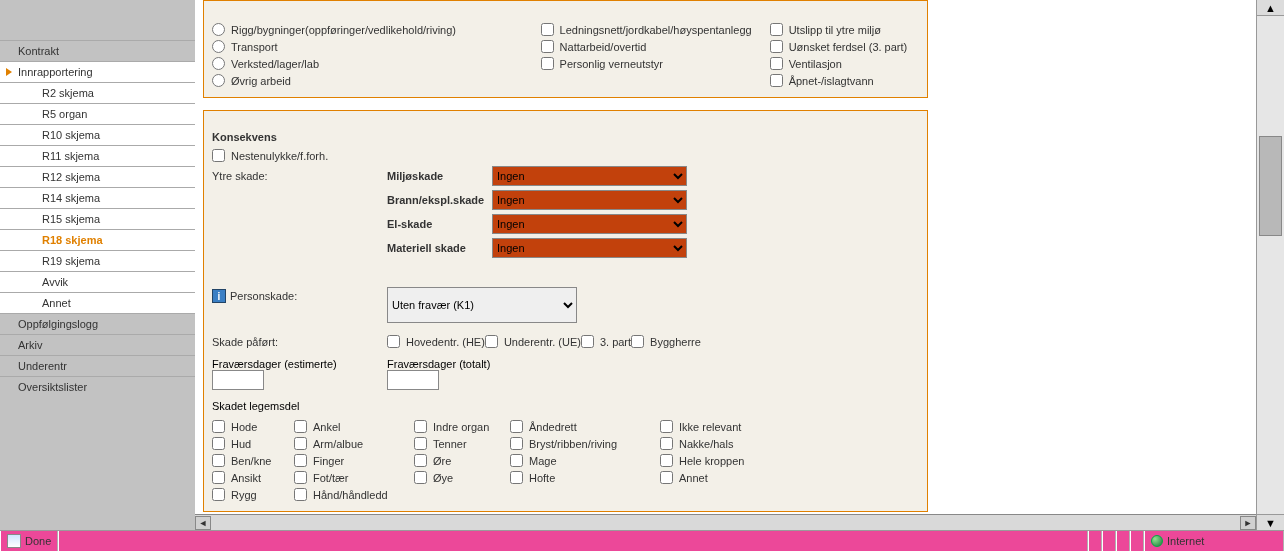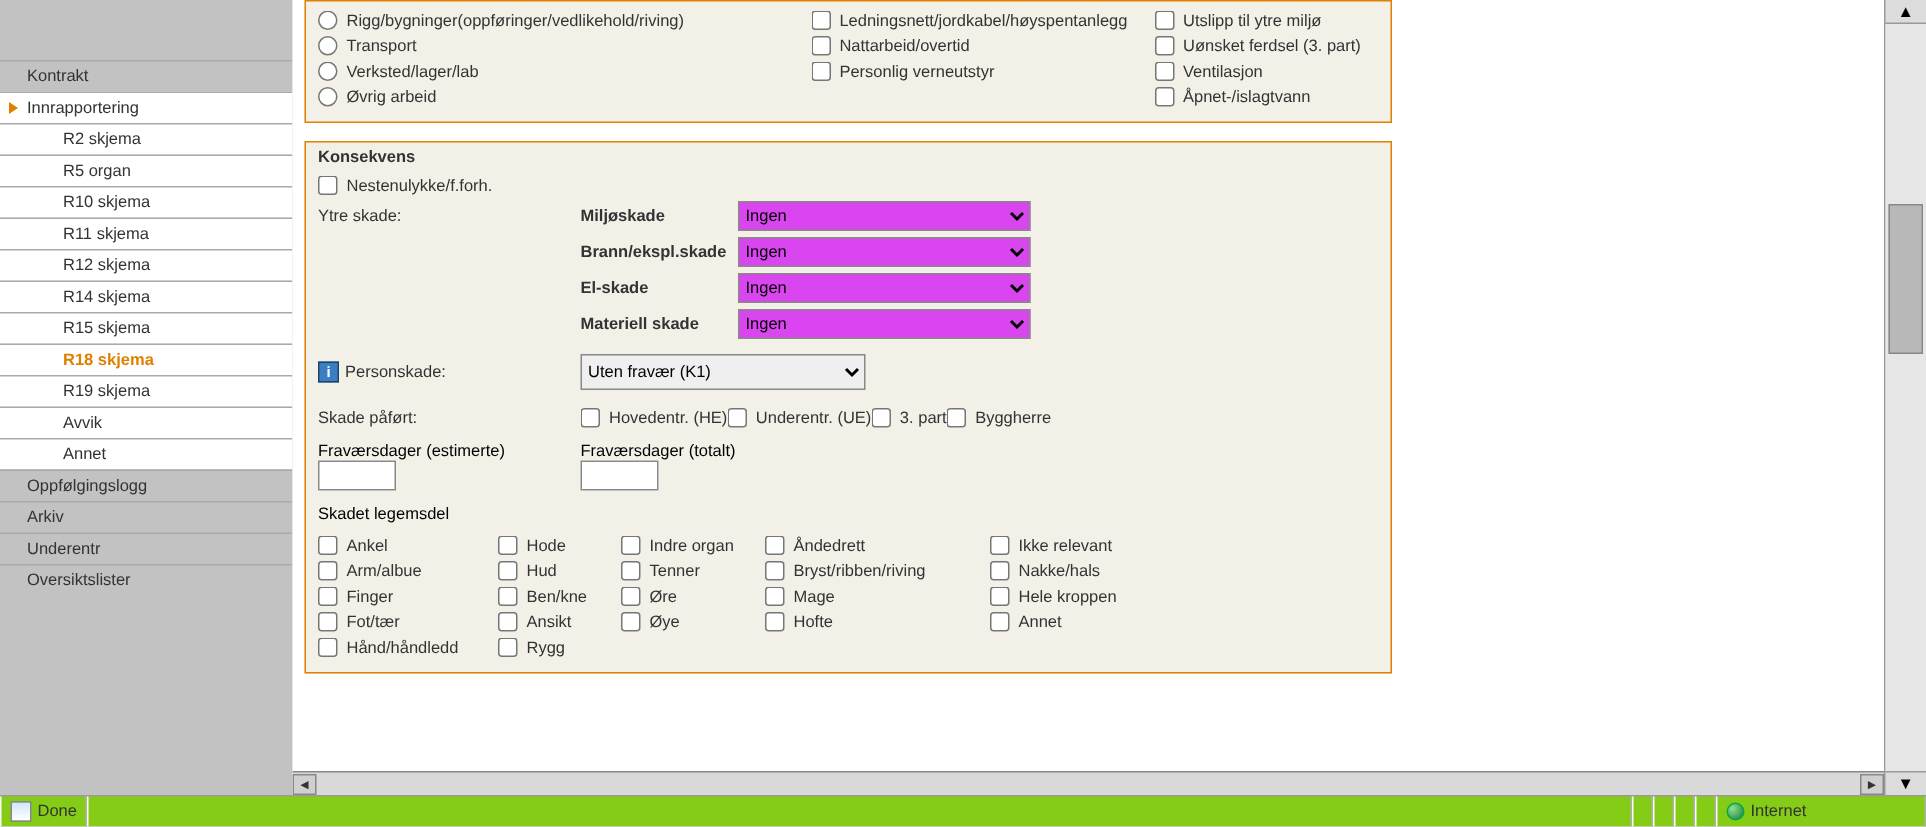--- a/index.html
+++ b/index.html
@@ -63,21 +63,21 @@
   position: absolute;
   left: 0; top: 0; right: 0; bottom: 16px;
   overflow: auto;
   padding: 0 8px 8px 8px;
   background: #fff;
 }
 .panel {
   border: 1px solid #e08000;
   margin-top: 0;
   margin-bottom: 12px;
-  padding: 4px 8px 8px 8px;
+  padding: 20px 8px 8px 8px;
   background: #f3f0e8;
   width: 725px;
 }
 .panel .section-title {
   font-weight: bold;
   color: #333;
   margin-bottom: 4px;
 }
 .row3 { display: flex; }
 .col-a { width: 330px; }
@@ -85,24 +85,24 @@
 .col-c { width: 150px; }
 .opt { padding: 2px 0; display: flex; align-items: center; gap: 6px; color: #333;}
 .opt input[type=radio], .opt input[type=checkbox] { margin: 0; }
 .form-row { display: flex; align-items: center; padding: 2px 0; }
 .form-row .lbl { width: 175px; color: #333; }
 .form-row .lbl2 { width: 105px; color: #333; display:inline-block;font-weight:bold;}
 select.sel {
   width: 195px;
   height: 20px;
   font-size: 11px;
-  background: #d946ef;
+  background: #c2410c;
   border: 1px solid #888;
 }
-select.sel-sm { width: 90px; height:24px; font-size:11px; border:1px solid #888;}
+select.sel-sm { width: 90px; height:36px; font-size:11px; border:1px solid #888;margin-top:19px;}
 input.txt {
   width: 52px;
   height: 20px;
   border: 1px solid #888;
   font-size: 11px;
 }
 .inline-group { display: flex; gap: 0; align-items:center; }
 .info-icon {
   display:inline-block; width:14px; height:14px;
   background:#3a7fc4; color:#fff; font-weight:bold;
@@ -134,21 +134,21 @@
   display:flex; flex-direction:column;
   border-left:1px solid #999;
 }
 .vbar-top { flex:0 0 16px; display:flex; align-items:center; justify-content:center; border-bottom:1px solid #999;}
 .vbar-track { flex:1; background:#e6e6e6; position:relative;}
 .vbar-thumb { position:absolute; top:120px; left:2px; right:2px; height:100px; background:#b8b8b8; border:1px solid #888;}
 .vbar-bot { flex:0 0 16px; display:flex; align-items:center; justify-content:center; border-top:1px solid #999;}
 .statusbar {
   height: 21px;
   width: 1284px;
-  background: #84cc16;
+  background: #ec4899;
   border-top: 1px solid #9a9a9a;
   display: flex;
   align-items: center;
   font-size: 11px;
   color: #333;
 }
 .statusbar .pane {
   border-right: 1px solid #b0b0b0;
   border-left: 1px solid #fff;
   height: 100%;
@@ -312,62 +312,62 @@
             <input class="txt" type="text" style="">
           </div>
           <div>
             <div>Fraværsdager (totalt)</div>
             <input class="txt" type="text" style="">
           </div>
         </div>
 
         <div style="margin-top:8px;">Skadet legemsdel</div>
         <div class="body-grid" id="body-grid" style="margin-top:6px;">
+            <div class="body-col bcol-1">
+              <div class="opt">
+                <input type="checkbox" style="">
+                <span>Hode</span>
+              </div>
+              <div class="opt">
+                <input type="checkbox" style="">
+                <span>Hud</span>
+              </div>
+              <div class="opt">
+                <input type="checkbox" style="">
+                <span>Ben/kne</span>
+              </div>
+              <div class="opt">
+                <input type="checkbox" style="">
+                <span>Ansikt</span>
+              </div>
+              <div class="opt">
+                <input type="checkbox" style="">
+                <span>Rygg</span>
+              </div>
+            </div>
             <div class="body-col bcol-0">
               <div class="opt">
                 <input type="checkbox" style="">
                 <span>Ankel</span>
               </div>
               <div class="opt">
                 <input type="checkbox" style="">
                 <span>Arm/albue</span>
               </div>
               <div class="opt">
                 <input type="checkbox" style="">
                 <span>Finger</span>
               </div>
               <div class="opt">
                 <input type="checkbox" style="">
                 <span>Fot/tær</span>
               </div>
               <div class="opt">
                 <input type="checkbox" style="">
                 <span>Hånd/håndledd</span>
-              </div>
-            </div>
-            <div class="body-col bcol-1">
-              <div class="opt">
-                <input type="checkbox" style="">
-                <span>Hode</span>
-              </div>
-              <div class="opt">
-                <input type="checkbox" style="">
-                <span>Hud</span>
-              </div>
-              <div class="opt">
-                <input type="checkbox" style="">
-                <span>Ben/kne</span>
-              </div>
-              <div class="opt">
-                <input type="checkbox" style="">
-                <span>Ansikt</span>
-              </div>
-              <div class="opt">
-                <input type="checkbox" style="">
-                <span>Rygg</span>
               </div>
             </div>
             <div class="body-col bcol-2">
               <div class="opt">
                 <input type="checkbox" style="">
                 <span>Indre organ</span>
               </div>
               <div class="opt">
                 <input type="checkbox" style="">
                 <span>Tenner</span>

